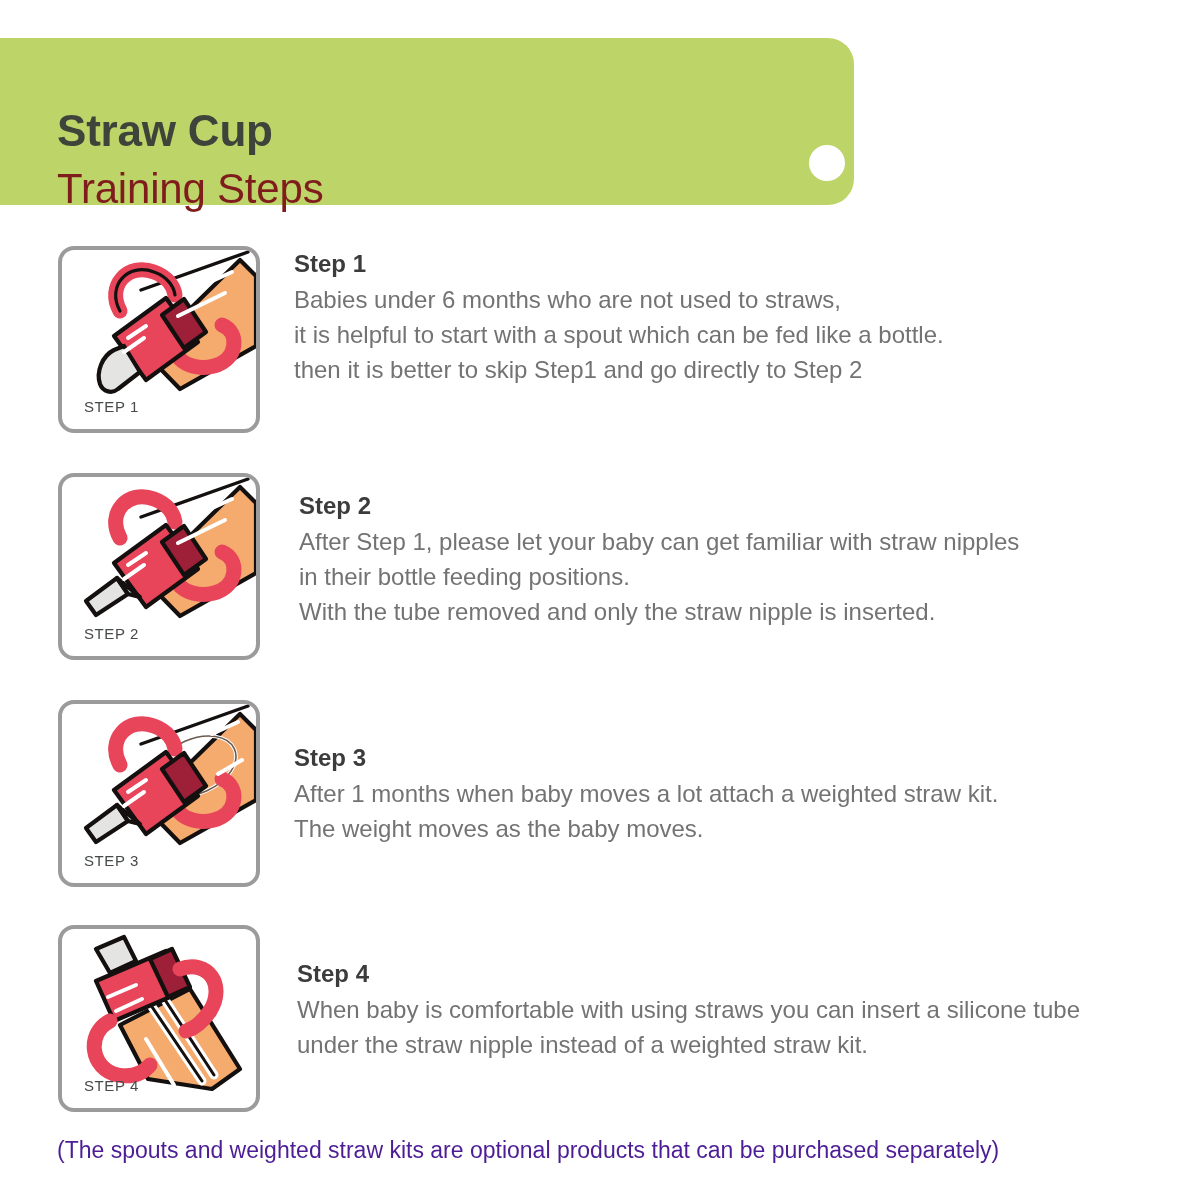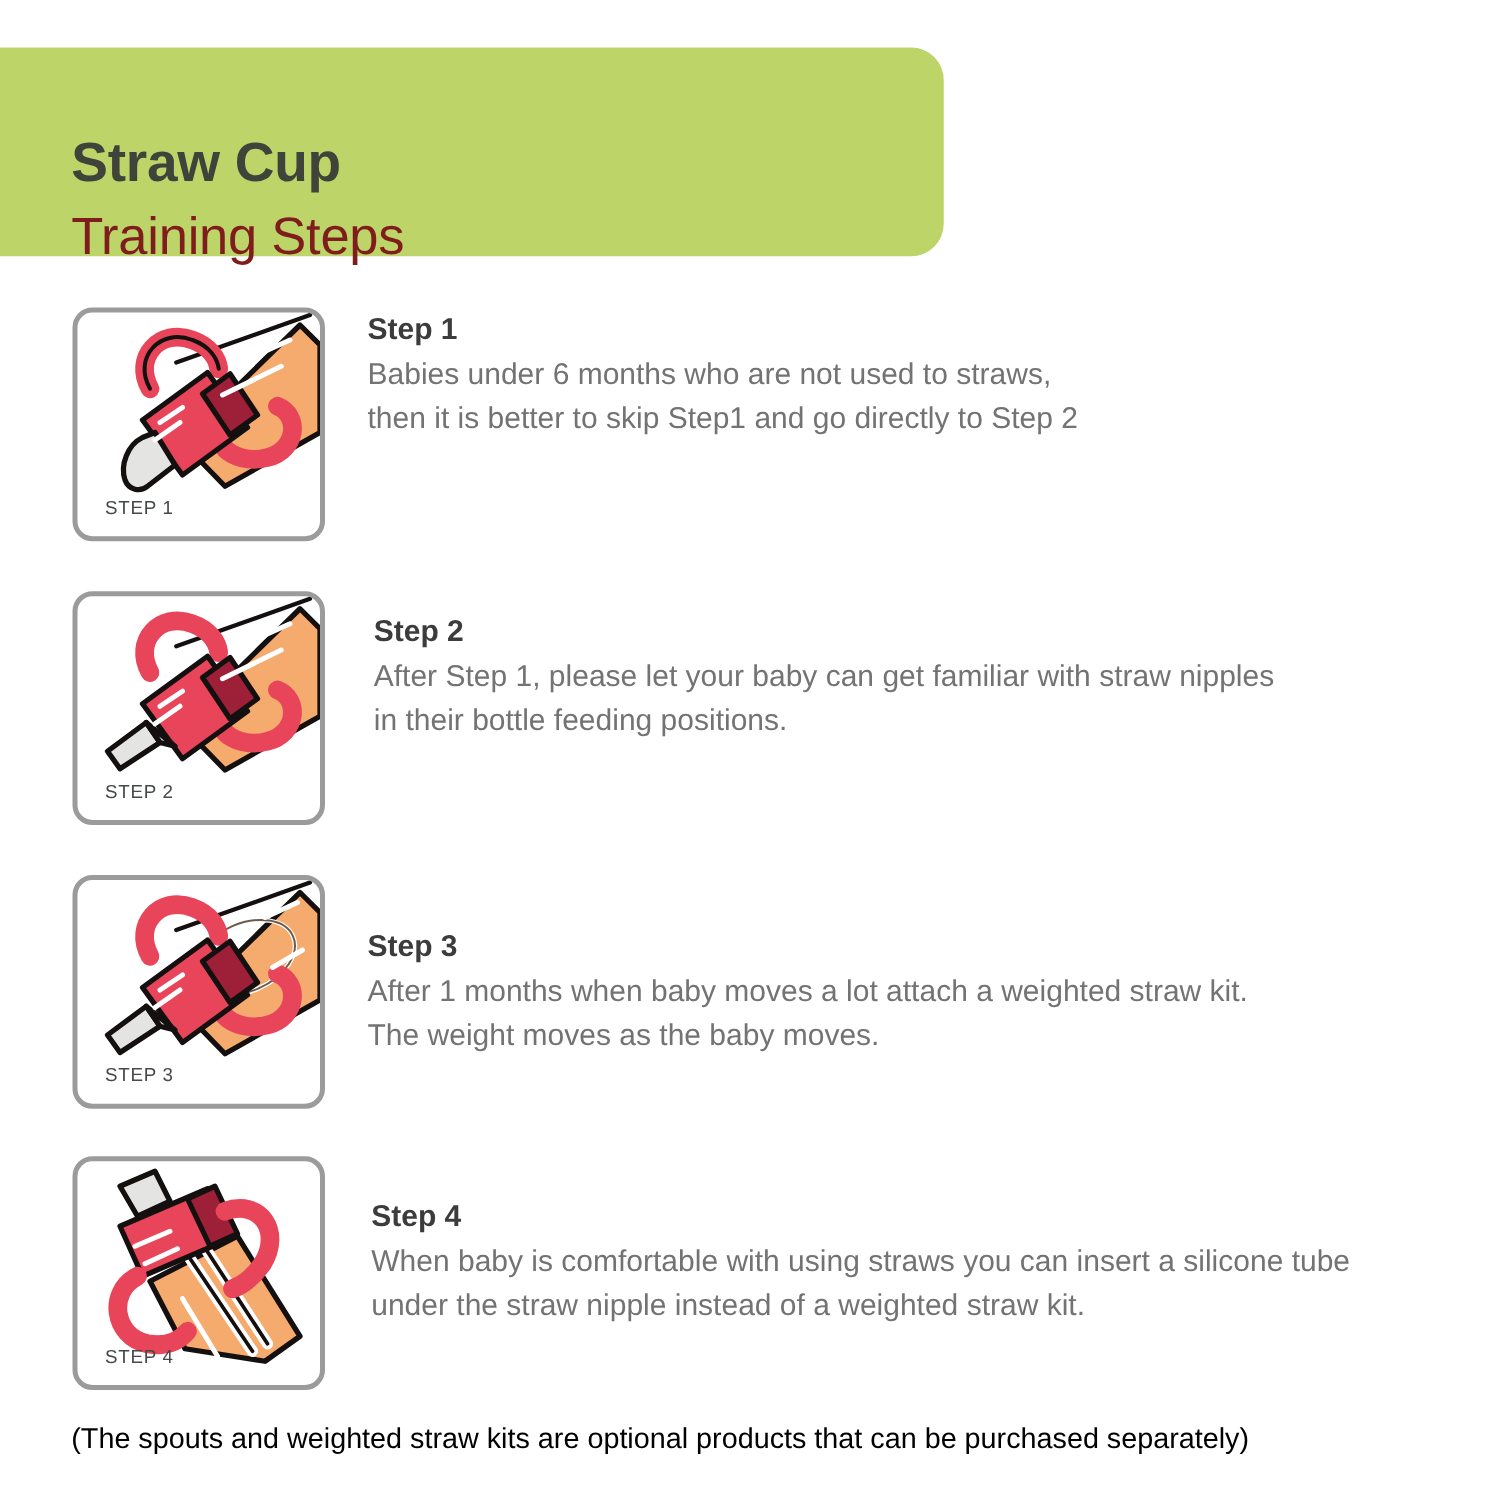--- a/index.html
+++ b/index.html
@@ -8,21 +8,21 @@
     background:#ffffff;
     font-family:"Liberation Sans",sans-serif;
     overflow:hidden;
     position:relative;
   }
   .page{position:relative;width:1200px;height:1200px;}
 
   
   .banner{
     position:absolute;left:0;top:38px;
-    width:755px;height:167px;
+    width:854px;height:167px;
     background:#bdd469;
     border-radius:0 26px 26px 0;
   }
   .banner-hole{
     position:absolute;left:809px;top:107px;
     width:36px;height:36px;border-radius:50%;
     background:#ffffff;
   }
   .banner-title{
     position:absolute;left:57px;top:68px;
@@ -67,21 +67,21 @@
   #row2{top:473px;}
   #row2 .step-text{left:299px;top:17px;}
   #row3{top:700px;}
   #row3 .step-text{left:294px;top:42px;}
   #row4{top:925px;}
   #row4 .step-text{left:297px;top:33px;}
 
   
   .footnote{
     position:absolute;left:57px;top:1134px;
-    font-size:23px;line-height:32px;color:#000000;
+    font-size:23px;line-height:32px;color:#4c1d95;
     font-weight:300;white-space:nowrap;
   }
 </style>
 </head>
 <body>
 
 <div class="page">
 
   <div class="banner">
     <div class="banner-hole"></div>
@@ -115,20 +115,21 @@
           <path d="M116 66 L163 43"></path>
           <path d="M66 88 L84 76"></path>
           <path d="M62 102 L82 88"></path>
         </g>
       </svg>
       <div class="box-label">STEP 1</div>
     </div>
     <div class="step-text">
       <div class="step-head">Step 1</div>
       <div class="step-line">Babies under 6 months who are not used to straws,</div>
+      <div class="step-line">it is helpful to start with a spout which can be fed like a bottle.</div>
       <div class="step-line">then it is better to skip Step1 and go directly to Step 2</div>
     </div>
   </div>
 
   <div class="step-row" id="row2">
     <div class="step-box">
       <svg class="art" viewBox="0 0 194 186" xmlns="http://www.w3.org/2000/svg">
         <g stroke="#14100f" stroke-width="4.2" stroke-linecap="round" stroke-linejoin="round">
           <path d="M83 103 L178 10 L194 26 L194 96 L118 139 Z" fill="#f5ab6e"></path>
           <path d="M79 40 L186 2" fill="none" stroke-width="3.4"></path>
@@ -146,20 +147,21 @@
           <path d="M66 88 L84 76"></path>
           <path d="M62 102 L82 88"></path>
         </g>
       </svg>
       <div class="box-label">STEP 2</div>
     </div>
     <div class="step-text">
       <div class="step-head">Step 2</div>
       <div class="step-line">After Step 1, please let your baby can get familiar with straw nipples</div>
       <div class="step-line">in their bottle feeding positions.</div>
+      <div class="step-line">With the tube removed and only the straw nipple is inserted.</div>
     </div>
   </div>
 
   <div class="step-row" id="row3">
     <div class="step-box">
       <svg class="art" viewBox="0 0 194 186" xmlns="http://www.w3.org/2000/svg">
         <g stroke="#14100f" stroke-width="4.2" stroke-linecap="round" stroke-linejoin="round">
           <path d="M83 103 L178 10 L194 26 L194 96 L118 139 Z" fill="#f5ab6e"></path>
           <path d="M79 40 L186 2" fill="none" stroke-width="3.4"></path>
 

